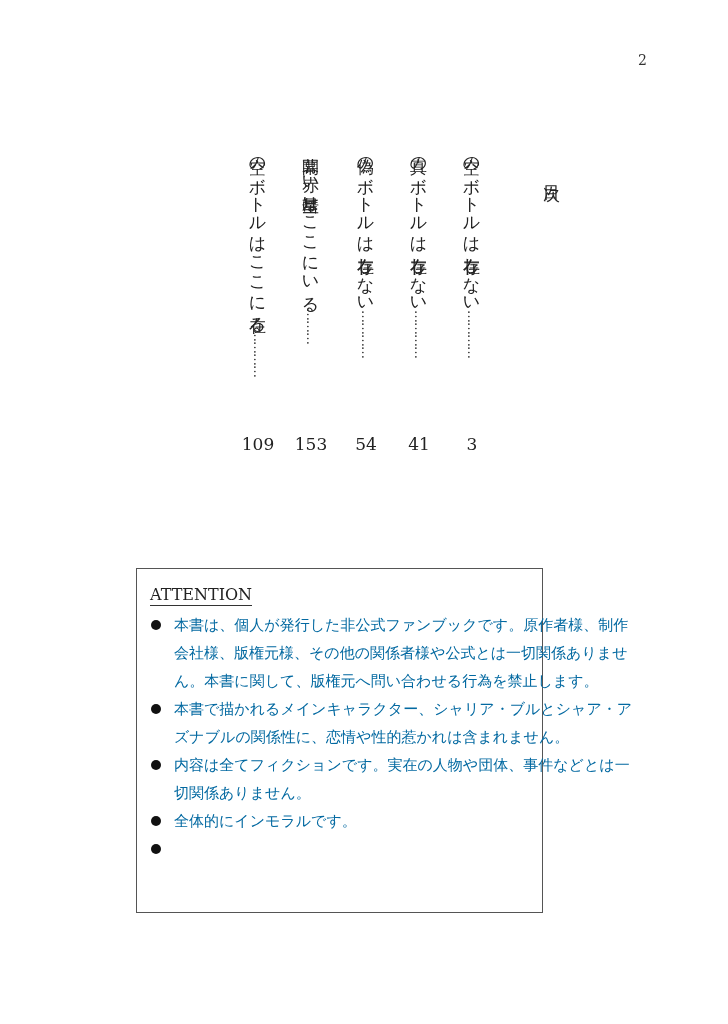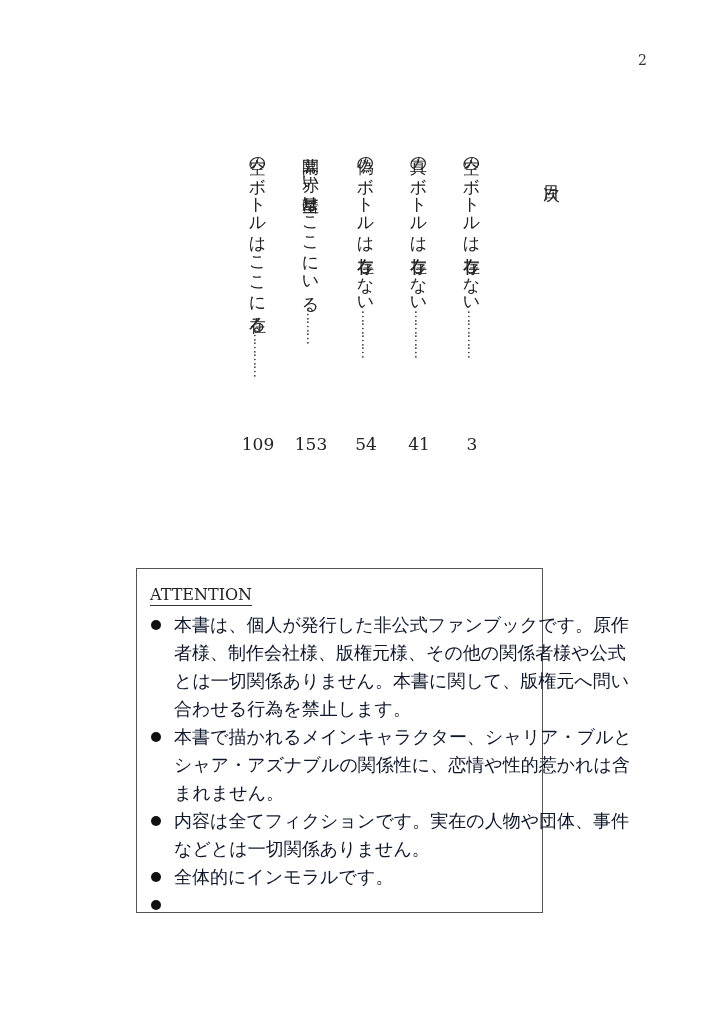--- a/index.html
+++ b/index.html
@@ -42,21 +42,21 @@
     }
     .attention-heading {
       position: absolute; left: 13px; top: 16px;
       font-size: 16px; color: #222;
       border-bottom: 1px solid #333; padding-bottom: 1px;
     }
     .attention-list {
       position: absolute; left: 13px; top: 42px; width: 485px;
       margin: 0; padding: 0; list-style: none;
       font-family: "DejaVu Sans", sans-serif;
-      font-size: 18px; line-height: 28px; color: #0f172a;
+      font-size: 15px; line-height: 28px; color: #0369a1;
     }
     .attention-list li { position: relative; padding-left: 24px; }
     .bullet {
       position: absolute; left: 1px; top: 9px;
       width: 10px; height: 10px; border-radius: 50%; background: #111;
     }
   </style>
 </head>
 <body>
 

